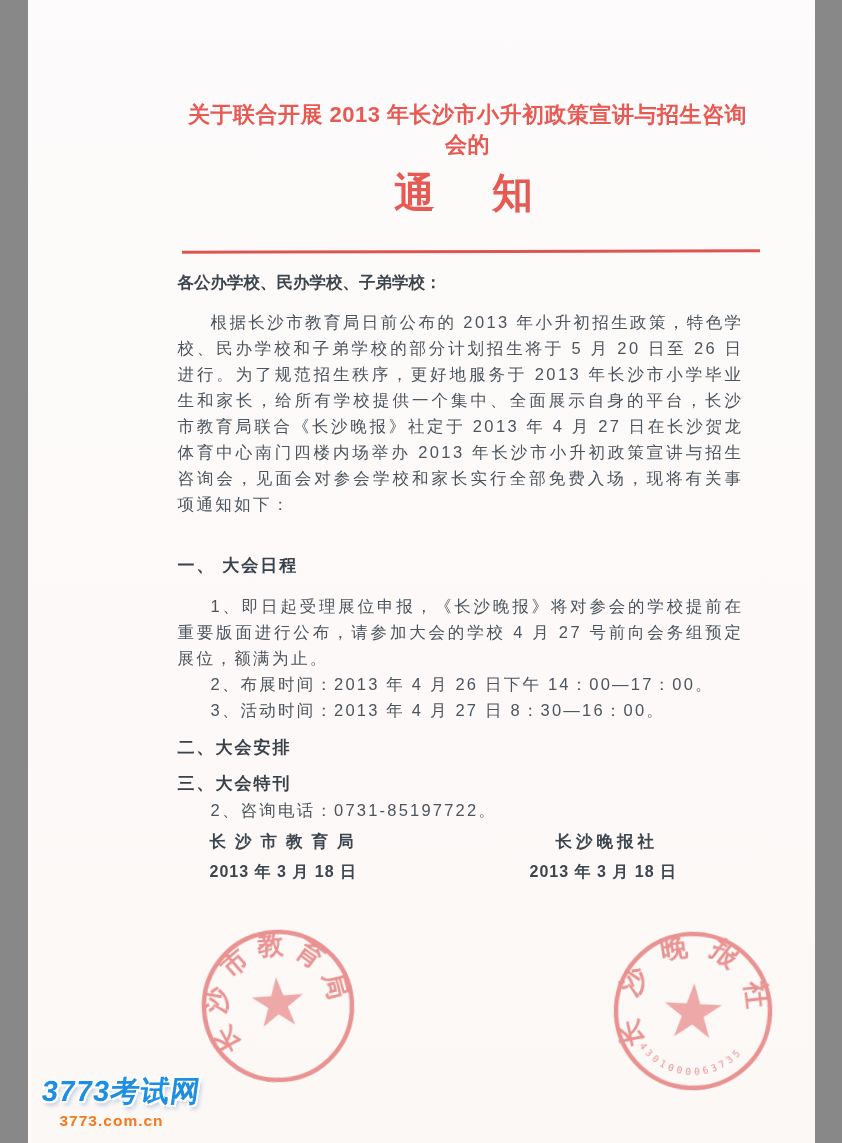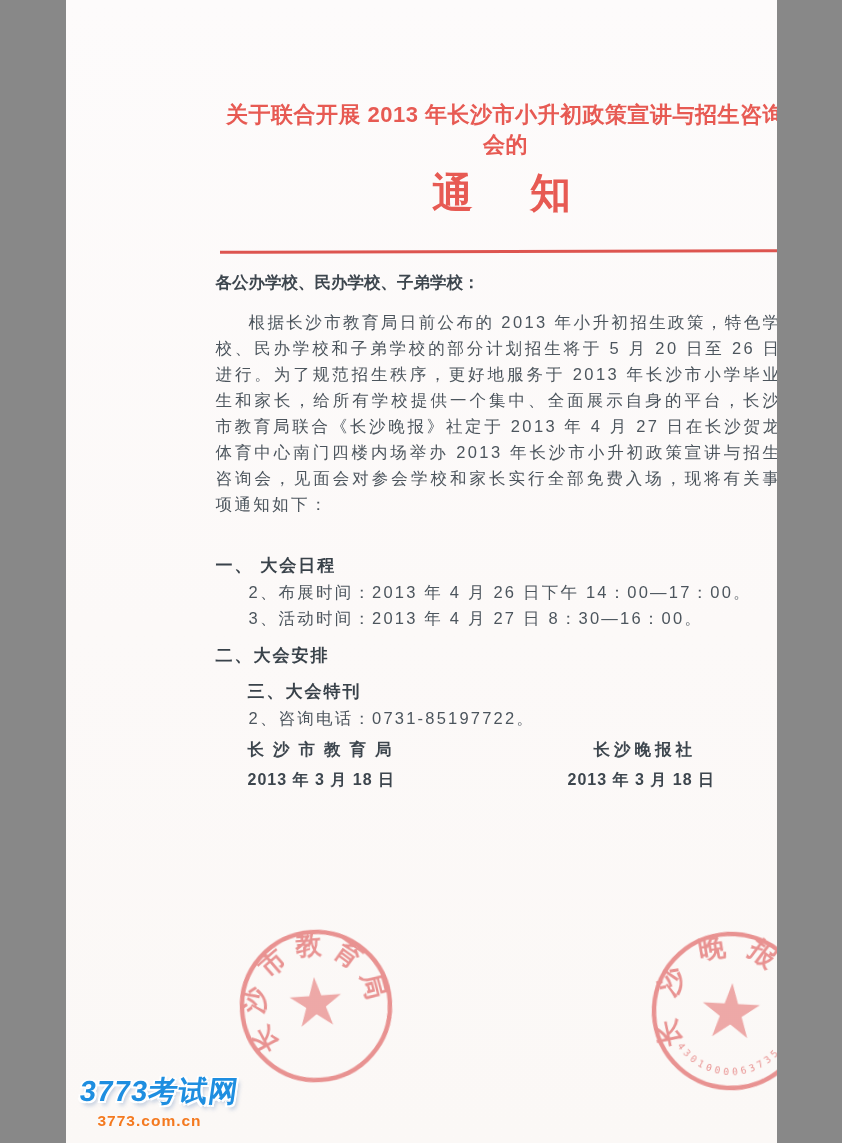--- a/index.html
+++ b/index.html
@@ -2,25 +2,24 @@
 <html><head>
 <meta charset="utf-8">
 <style>
   html,body{margin:0;padding:0;}
   body{
     font-family:"Liberation Sans","DejaVu Sans",sans-serif;
     background:#888;
   }
   .page{
     position:relative;
-    width:671px;height:1143px;
+    width:787px;height:1143px;
     margin:0 auto;
     background:linear-gradient(180deg,#fdfbfb 0%,#fcf9f8 55%,#fbf8f6 100%);
     overflow:hidden;
-    padding-left:40px;
   }
   .doc{
     position:absolute;left:150px;top:0;width:580px;
     color:#4c555d;
   }
   .title1{
     margin-top:100px;
     text-align:center;
     font-size:22px;font-weight:bold;line-height:30px;
     letter-spacing:0.5px;
@@ -52,21 +51,21 @@
     text-indent:2em;
   }
   .intro{margin-top:14px;}
   .sec-heading{
     font-size:17px;font-weight:bold;line-height:26px;
     letter-spacing:2px;
     color:#39424a;
   }
   .h1{margin-top:36px;}
   .h2{margin-top:10px;}
-  .h3{margin-top:8px;margin-left:32px;}
+  .h3{margin-top:8px;}
   .p-item{margin-top:14px;}
   .line-item{
     width:566px;
     font-size:16.5px;line-height:26px;
     letter-spacing:2.2px;
     text-indent:2em;
   }
   .sig-row{
     position:relative;
     margin-top:6px;
@@ -126,20 +125,21 @@
     <div class="title1">关于联合开展 2013 年长沙市小升初政策宣讲与招生咨询会的</div>
     <div class="title2">通　知</div>
 
     <div class="red-rule"></div>
 
     <div class="salutation">各公办学校、民办学校、子弟学校：</div>
 
     <div class="para intro">根据长沙市教育局日前公布的 2013 年小升初招生政策，特色学校、民办学校和子弟学校的部分计划招生将于 5 月 20 日至 26 日进行。为了规范招生秩序，更好地服务于 2013 年长沙市小学毕业生和家长，给所有学校提供一个集中、全面展示自身的平台，长沙市教育局联合《长沙晚报》社定于 2013 年 4 月 27 日在长沙贺龙体育中心南门四楼内场举办 2013 年长沙市小升初政策宣讲与招生咨询会，见面会对参会学校和家长实行全部免费入场，现将有关事项通知如下：</div>
 
     <div class="sec-heading h1">一、 大会日程</div>
+    <div class="para p-item">1、即日起受理展位申报，《长沙晚报》将对参会的学校提前在重要版面进行公布，请参加大会的学校 4 月 27 号前向会务组预定展位，额满为止。</div>
     <div class="line-item">2、布展时间：2013 年 4 月 26 日下午 14：00—17：00。</div>
     <div class="line-item">3、活动时间：2013 年 4 月 27 日 8：30—16：00。</div>
 
     <div class="sec-heading h2" style="margin-top:12px;">二、大会安排</div>
 
     <div class="sec-heading h3" style="margin-top:10px;">三、大会特刊</div>
     <div class="line-item">2、咨询电话：0731-85197722。</div>
 
     <div class="sig-row">
       <div class="sig-block sig-left">

